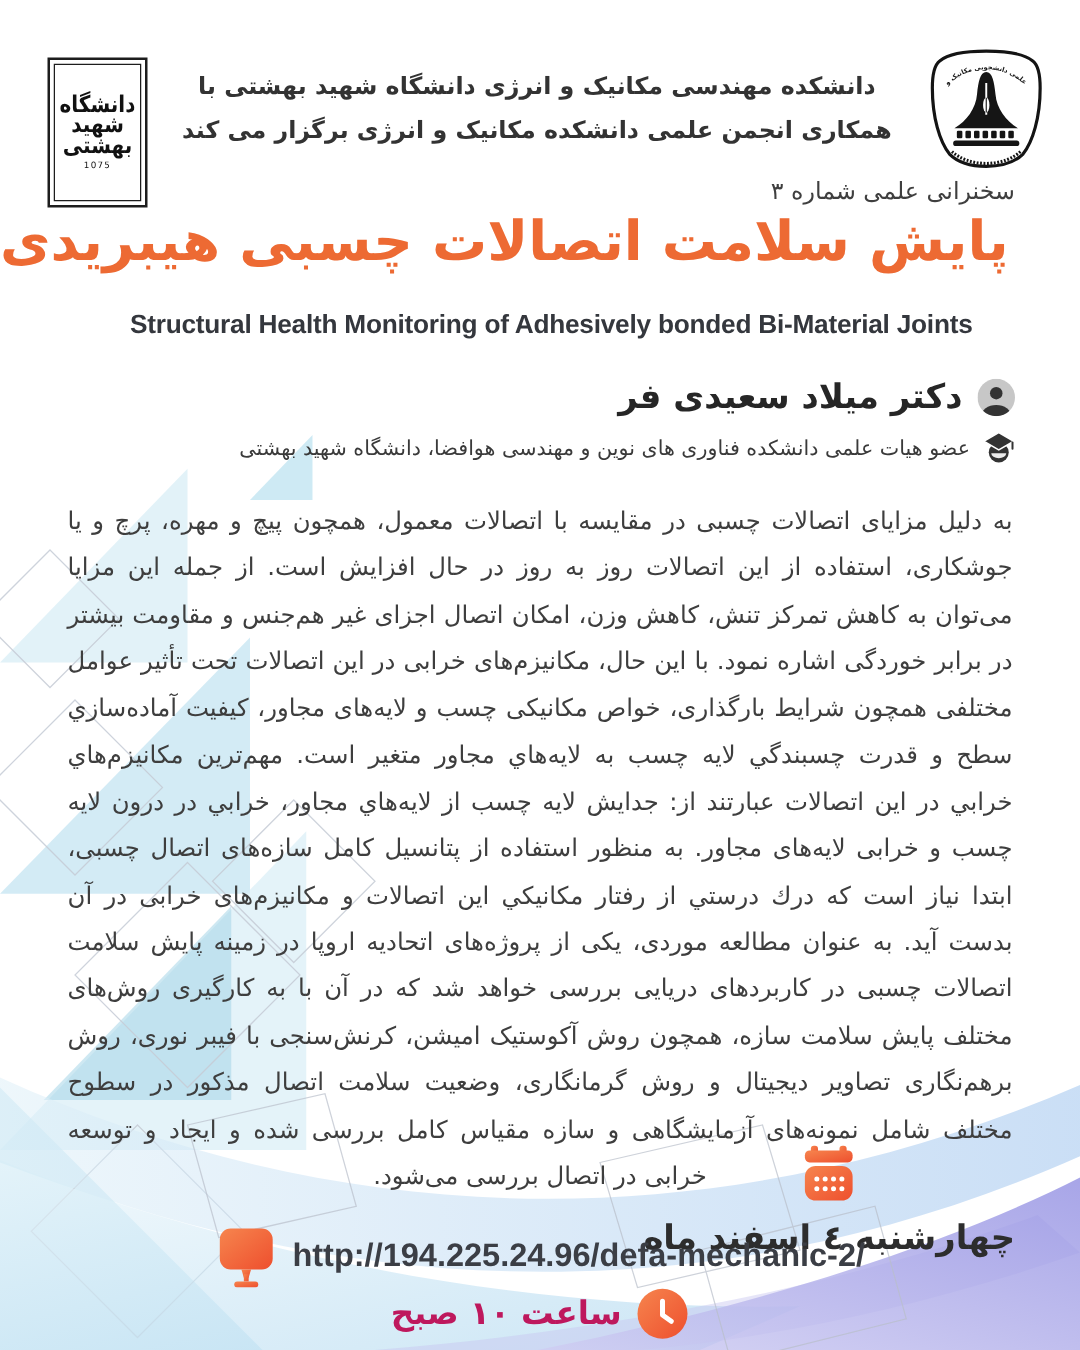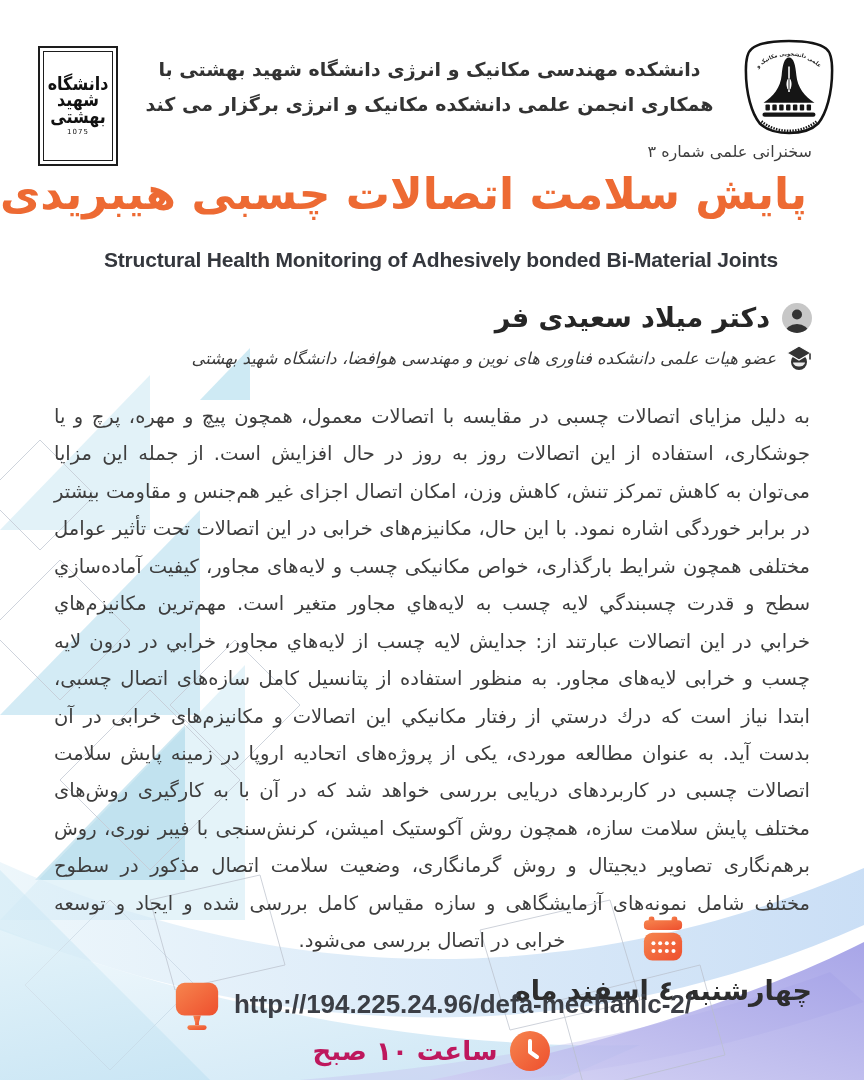--- a/index.html
+++ b/index.html
@@ -25,39 +25,39 @@
   .stamp-year{font-size:7px;color:#111;margin-top:4px;letter-spacing:1px;}
 
   .header-lines{
     position:absolute;left:140px;right:145px;top:52px;text-align:center;
     direction:rtl;font-size:19px;font-weight:bold;color:#333;line-height:1.85;
   }
   .logo-badge{position:absolute;right:26px;top:36px;width:98px;height:100px;}
 
   .series-label{
     position:absolute;right:52px;top:142px;direction:rtl;
-    font-size:16px;color:#3f3f3f;
+    font-size:19px;color:#3f3f3f;
   }
 
   
   .title-fa{
     position:absolute;left:0;right:0;top:168px;text-align:left;direction:rtl;
     font-size:44px;font-weight:bold;color:#ED6A33;letter-spacing:0;
   }
   .title-en{
     position:absolute;left:0;right:0;top:248px;text-align:center;
     font-family:"Liberation Sans",sans-serif;
     font-size:21px;font-weight:bold;color:#34373d;letter-spacing:-0.2px;padding-left:18px;
   }
 
   
   .speaker{position:absolute;right:52px;top:302px;direction:rtl;}
   .speaker-row{display:flex;align-items:center;gap:12px;}
   .speaker-name{font-size:27px;font-weight:bold;color:#262626;}
-  .affil-row{display:flex;align-items:center;gap:10px;margin-top:12px;font-style:italic;}
+  .affil-row{display:flex;align-items:center;gap:10px;margin-top:12px;}
   .affil-text{font-size:16.5px;color:#3a3a3a;}
 
   
   .abstract{
     position:absolute;left:54px;right:54px;top:398px;
     direction:rtl;text-align:justify;text-align-last:center;-moz-text-align-last:center;
     font-size:19.5px;line-height:1.92;color:#3e3e3e;
   }
 
   

